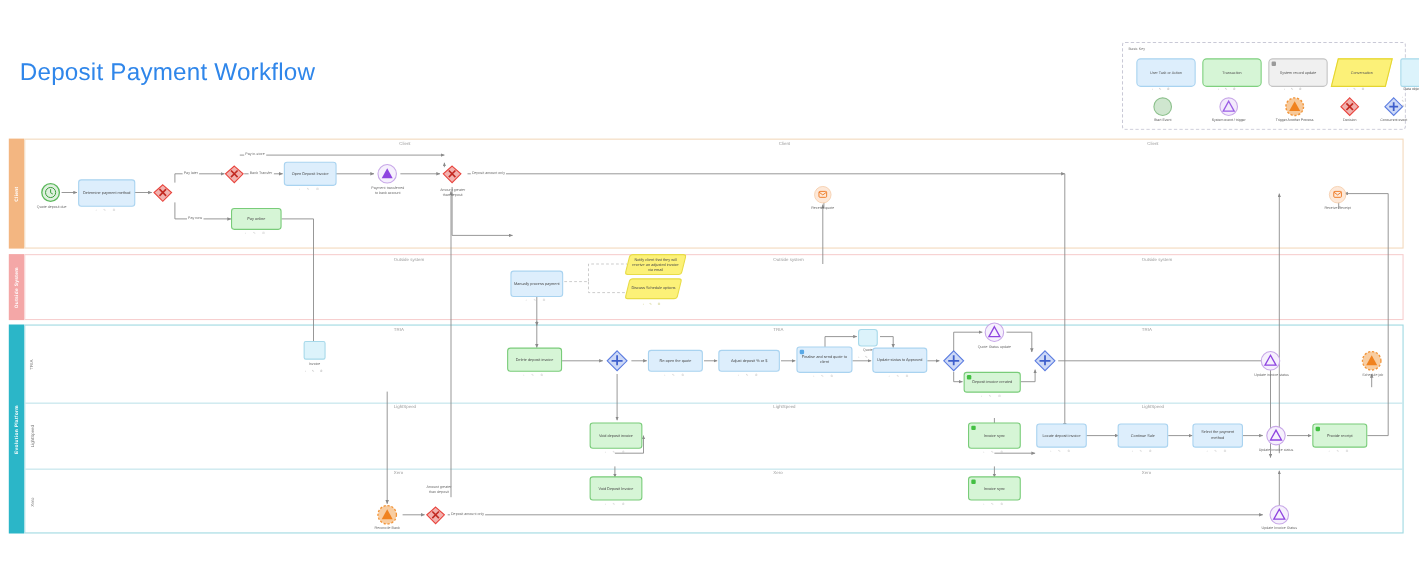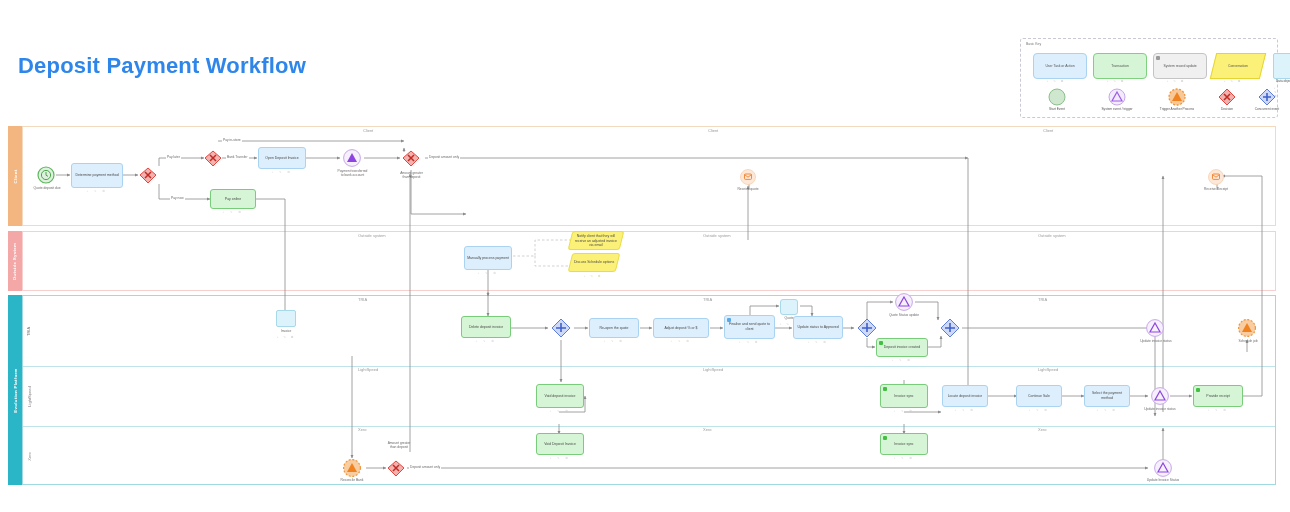--- a/index.html
+++ b/index.html
@@ -1,21 +1,21 @@
 <!DOCTYPE html>
 <html><head>
 <meta charset="utf-8">
 <style>
   html,body{margin:0;padding:0;background:#ffffff;}
   body{width:1290px;height:512px;position:relative;overflow:hidden;
        font-family:"Liberation Sans",sans-serif;color:#555;}
   #canvas{position:absolute;left:0;top:0;width:1290px;height:512px;}
 
   
-  #title{position:absolute;left:18px;top:53px;font-size:22px;font-weight:bold;
+  #title{position:absolute;left:18px;top:53px;font-size:22px;font-weight:normal;
          color:#2f86ea;letter-spacing:.2px;white-space:nowrap;}
 
   
   #legend{position:absolute;left:1020px;top:38px;width:256px;height:78px;
           border:1px dashed #c9c9d6;border-radius:3px;background:#fff;}
   #legend-title{position:absolute;left:5px;top:3px;font-size:3.4px;color:#777;}
   .lg-shape{position:absolute;font-size:3.4px;text-align:center;color:#555;
             display:flex;align-items:center;justify-content:center;line-height:1.25;}
   .lg-rect{width:52px;height:24px;border-radius:4px;}
   .lg-task{background:#ddeefc;border:1px solid #a9d3f0;}

